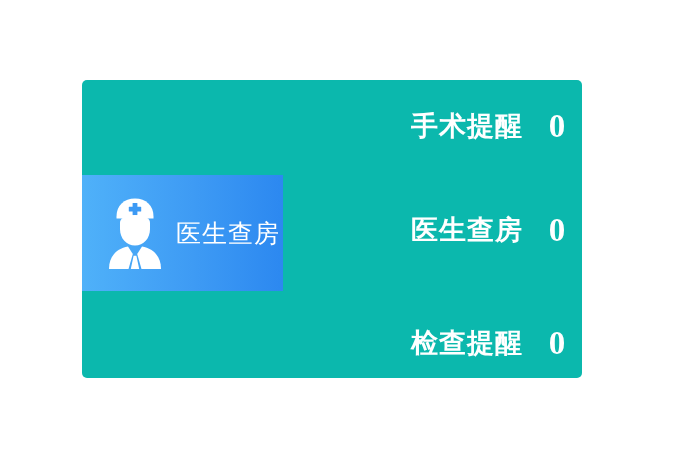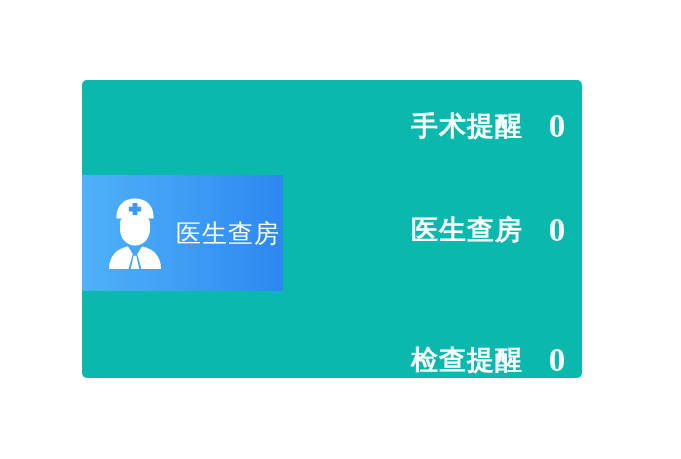--- a/index.html
+++ b/index.html
@@ -39,21 +39,21 @@
     position: absolute;
     right: 13px;
     display: flex;
     align-items: center;
     justify-content: flex-end;
     height: 46px;
     white-space: nowrap;
   }
   #reminder-row-0 { top: 23px; }
   #reminder-row-1 { top: 127px; }
-  #reminder-row-2 { top: 257px; }
+  #reminder-row-2 { top: 240px; }
 
   .reminder-label {
     color: #ffffff;
     font-size: 27px;
     font-weight: bold;
     letter-spacing: 1px;
     line-height: 1;
   }
   .reminder-count {
     color: #ffffff;

